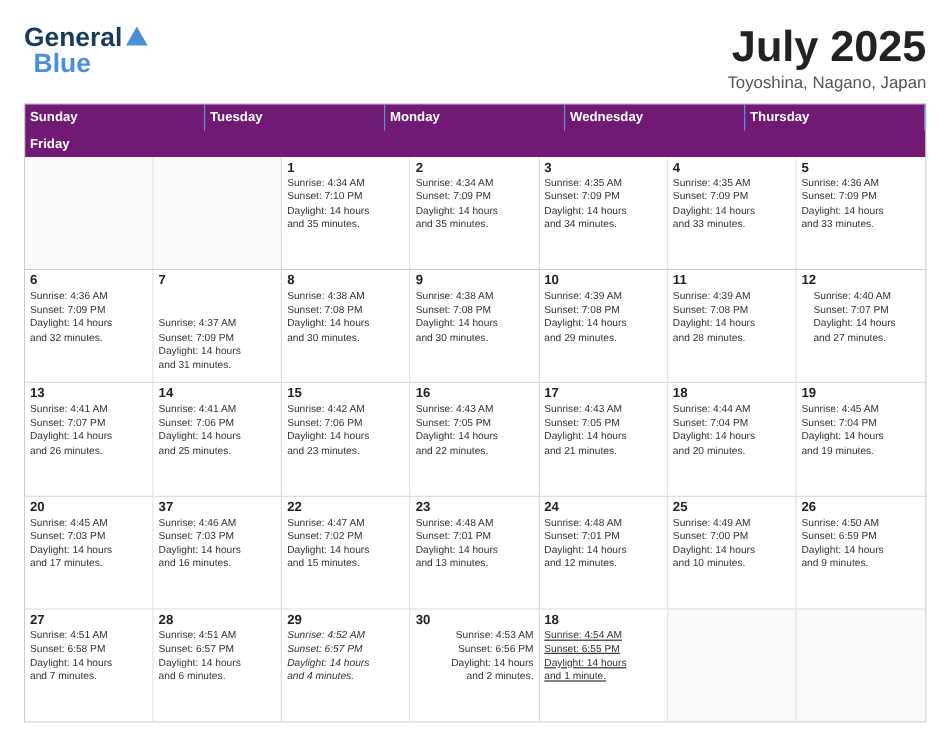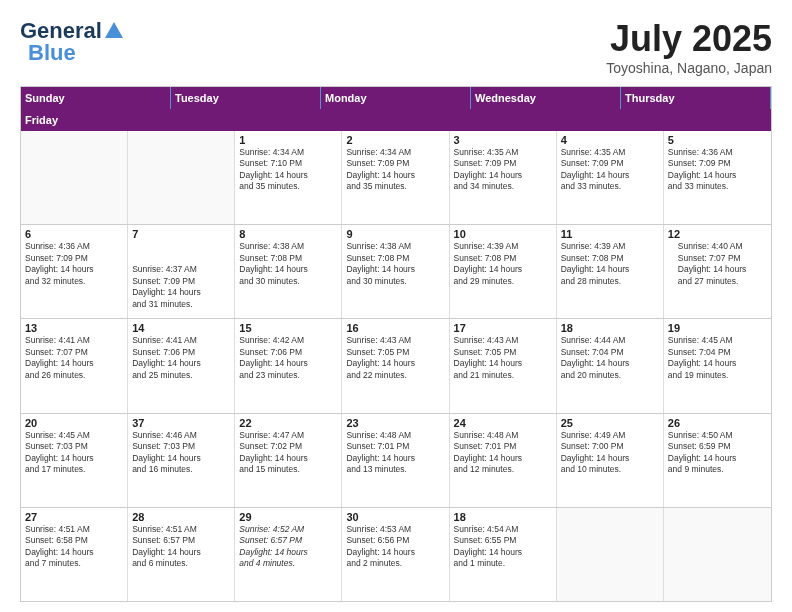--- a/index.html
+++ b/index.html
@@ -341,28 +341,28 @@
           </div>
           <div class="cal-cell">
             <div class="day-num">29</div>
             <div class="day-info" style="white-space: pre-line; font-style: italic;">Sunrise: 4:52 AM
 Sunset: 6:57 PM
 Daylight: 14 hours
 and 4 minutes.</div>
           </div>
           <div class="cal-cell">
             <div class="day-num">30</div>
-            <div class="day-info" style="white-space: pre-line;">Sunrise: 4:53 AM
+            <div class="day-info" style="white-space: pre-line; text-align: right;">Sunrise: 4:53 AM
 Sunset: 6:56 PM
 Daylight: 14 hours
 and 2 minutes.</div>
           </div>
           <div class="cal-cell">
             <div class="day-num">18</div>
-            <div class="day-info" style="white-space: pre-line;">Sunrise: 4:54 AM
+            <div class="day-info" style="white-space: pre-line; text-decoration: underline;">Sunrise: 4:54 AM
 Sunset: 6:55 PM
 Daylight: 14 hours
 and 1 minute.</div>
           </div>
           <div class="cal-cell empty"></div>
           <div class="cal-cell empty"></div>
         </div>
       </div>
   </div>
 </div>

